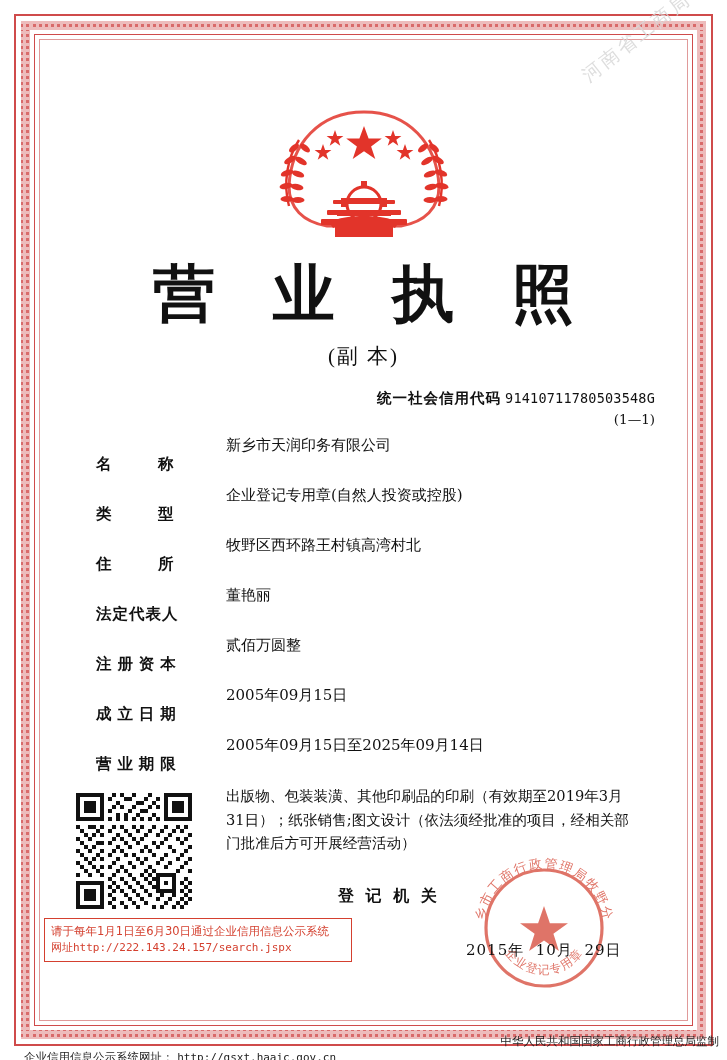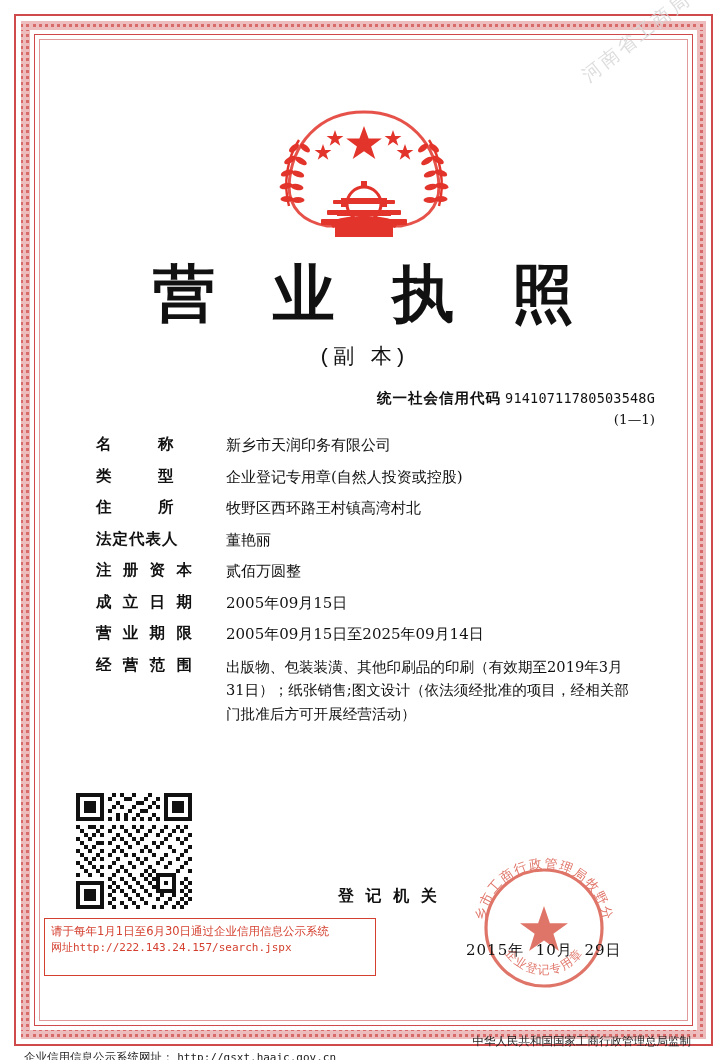--- a/index.html
+++ b/index.html
@@ -86,21 +86,21 @@
     font-weight: bold;
     letter-spacing: 18px;
     color: #111;
     text-indent: 18px;
   }
   .subtitle {
     position: absolute;
     top: 342px;
     left: 0; right: 0;
     text-align: center;
-    font-family: Liberation Mono, monospace;
+    font-family: Liberation Serif, serif;
     font-size: 21px;
     color: #111;
     letter-spacing: 2px;
   }
 
   
   .code-row {
     position: absolute;
     top: 389px;
     right: 72px;
@@ -135,27 +135,28 @@
     width: 545px;
   }
   .field {
     display: flex;
     align-items: flex-start;
     margin-bottom: 9px;
   }
   .f-label {
     width: 118px;
     flex: 0 0 118px;
-    font-family: Liberation Mono, monospace;
+    font-family: Liberation Serif, serif;
     font-size: 15.5px;
     font-weight: bold;
     color: #111;
     display: flex;
     justify-content: space-between;
     letter-spacing: 0;
+    margin-top: 20px;
   }
   .f-label.tight { letter-spacing: 1px; justify-content: flex-start; }
   .f-value {
     flex: 1 1 auto;
     font-family: "DejaVu Serif", serif;
     font-size: 15px;
     color: #111;
     line-height: 1.5;
     padding-left: 12px;
   }
@@ -170,23 +171,23 @@
     width: 116px;
     height: 116px;
   }
   .qr canvas, .qr svg { display: block; }
 
   
   .notice {
     position: absolute;
     left: 44px;
     top: 918px;
-    width: 332px;
+    width: 308px;
     border: 1.3px solid #d4402f;
-    padding: 4px 6px 19px 6px;
+    padding: 4px 6px 5px 6px;
     box-sizing: border-box;
     color: #d4402f;
     font-family: "DejaVu Sans", sans-serif;
     font-size: 11.5px;
     line-height: 1.45;
     letter-spacing: 0;
   }
   .notice .ln { white-space: nowrap; }
   .notice .url { font-family: "DejaVu Sans Mono", monospace; font-size: 11px; }
 
@@ -249,21 +250,21 @@
     font-family: "DejaVu Sans", sans-serif;
     font-size: 11.5px;
     color: #222;
   }
   .footer .left {
     position: absolute; left: 24px; top: 16px;
     white-space: nowrap;
   }
   .footer .left .u { font-family: "DejaVu Sans Mono", monospace; font-size: 11px; }
   .footer .right {
-    position: absolute; right: 36px; top: 0;
+    position: absolute; right: 8px; top: 0;
     white-space: nowrap;
   }
 </style>
 </head>
 <body>
 
 <div class="page">
 
   <div class="frame-outer"></div>
   <div class="frame-mid"></div>

